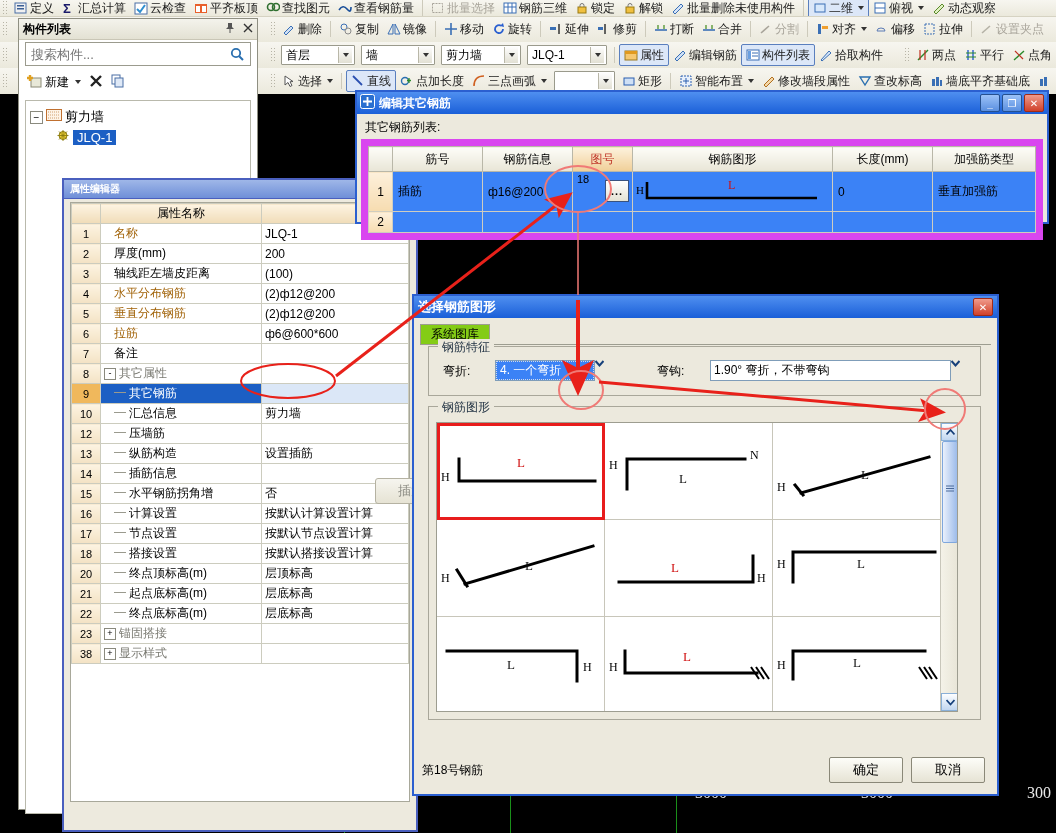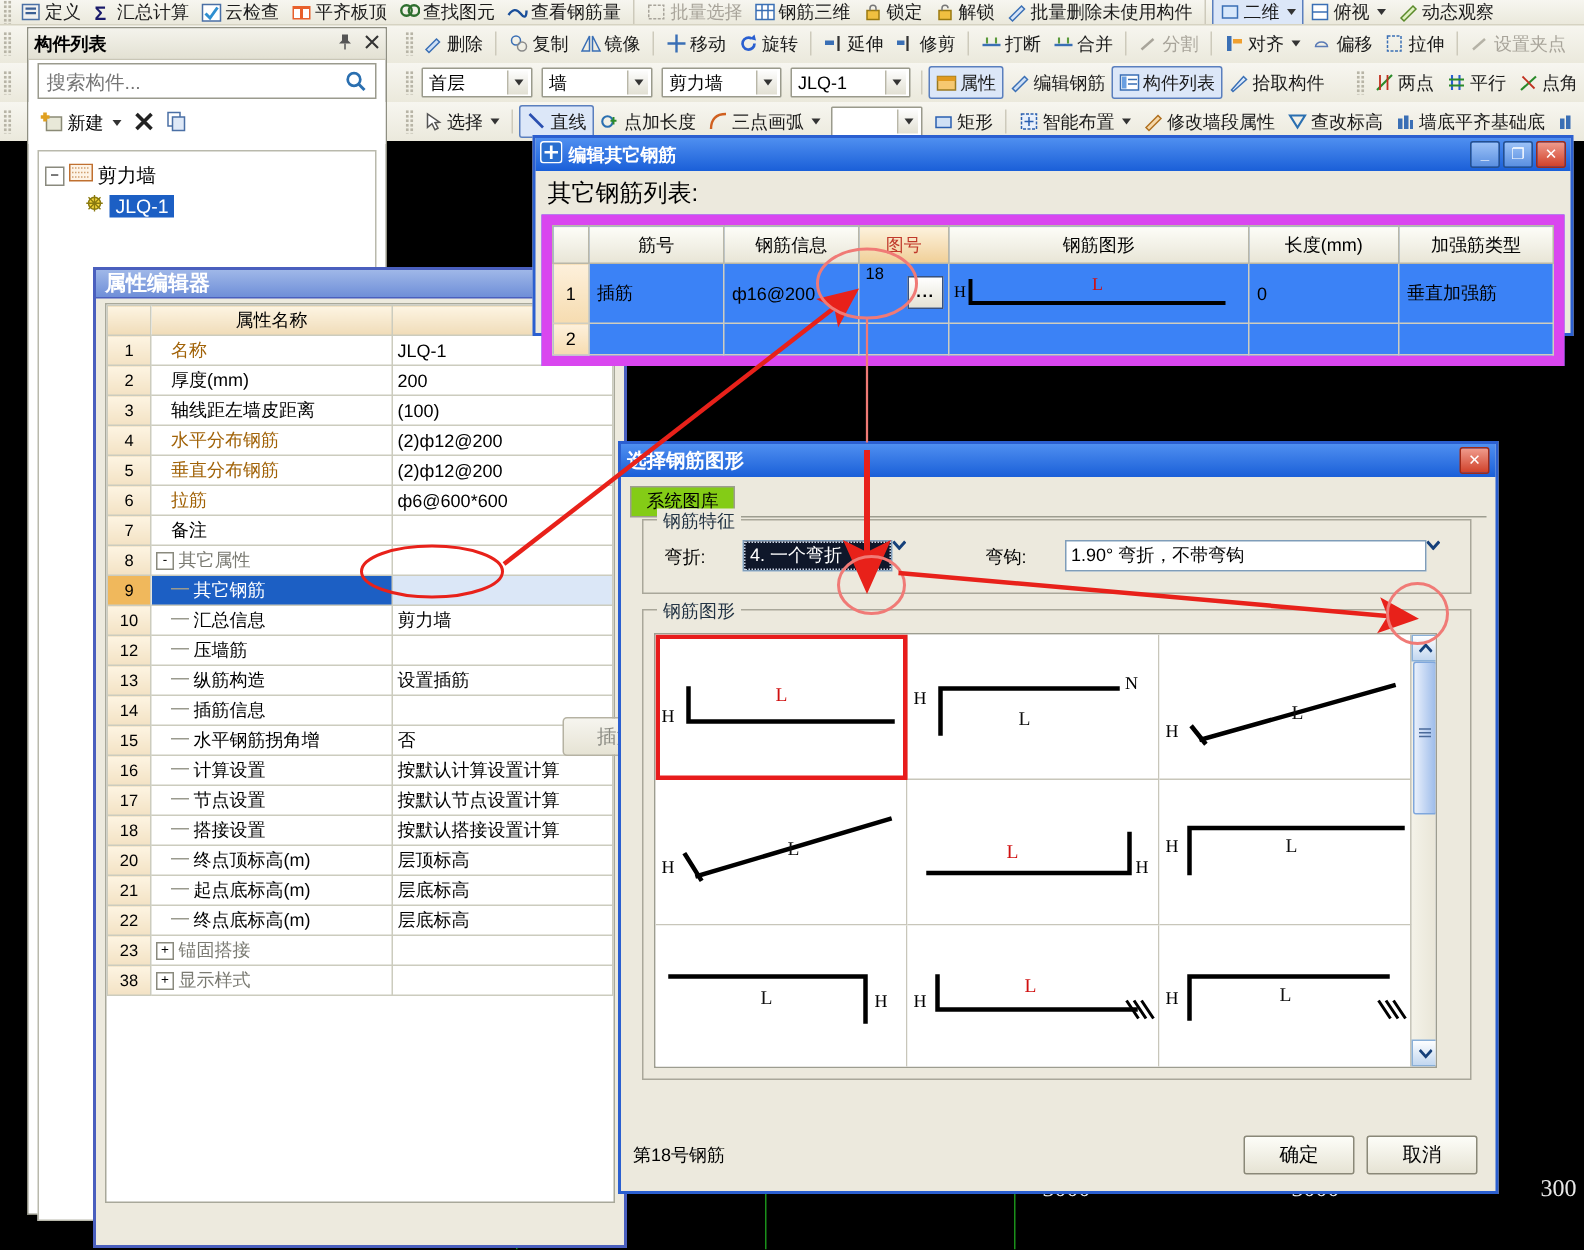--- a/index.html
+++ b/index.html
@@ -51,21 +51,21 @@
     background:#fff;padding:6px 4px;font-size:13px;}
   .treerow{display:flex;align-items:center;gap:3px;height:20px;}
   .expander{width:11px;height:11px;border:1px solid #8a8a7e;background:#fff;
     display:flex;align-items:center;justify-content:center;font-size:10px;line-height:9px;flex:none;}
   .selnode{background:#1c5fc4;color:#fff;padding:0 4px;}
 
   
   #propwin{position:absolute;left:62px;top:178px;width:352px;height:650px;
     background:#edeade;border:2px solid #4a5fbe;z-index:8;}
   #propwin-title{height:18px;background:linear-gradient(#9fb7e8,#6f8fd8);
-    color:#fff;font-weight:bold;font-size:14px;display:flex;align-items:center;padding:0 6px;
+    color:#fff;font-weight:bold;font-size:10px;display:flex;align-items:center;padding:0 6px;
     border-bottom:1px solid #4a5fbe;}
   #proptable{position:absolute;left:6px;top:22px;width:338px;height:598px;
     background:#fff;border:1px solid #a8a89a;overflow:hidden;}
   table.props{border-collapse:collapse;width:100%;font-size:12px;table-layout:fixed;}
   table.props th,table.props td{border:1px solid #ccccbe;height:19px;padding:0 3px;
     font-weight:normal;overflow:hidden;white-space:nowrap;}
   table.props th{background:linear-gradient(#fdf4e2,#f0dcb8);text-align:center;}
   table.props th.valhdr{color:#c0392b;text-align:right;padding-right:10px;}
   .c-num{width:22px;background:linear-gradient(#fdf4e2,#f3e2c4);text-align:center;font-size:11px;}
   .c-name{width:154px;}
@@ -87,21 +87,21 @@
   
   #dlg1{position:absolute;left:355px;top:90px;width:690px;height:130px;
     border:2px solid #2b5fd0;background:#ece9dd;z-index:12;}
   #dlg1-title{height:22px;background:linear-gradient(#4f8ff0,#1a5fd8);
     display:flex;align-items:center;padding:0 3px;color:#fff;font-weight:bold;font-size:12px;}
   .winbtns{margin-left:auto;display:flex;gap:2px;align-items:center;}
   .wbtn{width:18px;height:16px;background:linear-gradient(#9cc2f7,#5a8fe0);
     border:1px solid #25508f;border-radius:2px;display:flex;align-items:center;
     justify-content:center;color:#fff;font-size:10px;font-weight:bold;}
   .wbtn.close{background:linear-gradient(#f09b8c,#d0412a);border-color:#a02a18;}
-  #dlg1-label{padding:5px 20px 3px 8px;font-size:16px;}
+  #dlg1-label{padding:5px 20px 3px 8px;font-size:12px;}
   #dlg1-grid{margin:0 4px;border:7px solid #d946ef;background:#3b82f6;}
   table.rebar{border-collapse:collapse;width:100%;font-size:12px;table-layout:fixed;}
   table.rebar th{background:linear-gradient(#fdfdf8,#e8e5d6);border:1px solid #b9b7a8;
     height:22px;font-weight:normal;}
   table.rebar th.hl{background:linear-gradient(#fdf2dd,#f0cf97);color:#c0392b;}
   table.rebar td{border:1px solid #cfcdc0;height:38px;padding:0 5px;vertical-align:middle;}
   td.rn{background:linear-gradient(#fdf0db,#f6dcb0);text-align:center;width:24px;}
   .dots-btn{width:22px;height:20px;border:1px solid #39527f;background:linear-gradient(#ffffff,#e4e2d4);
     display:inline-flex;align-items:center;justify-content:center;font-weight:bold;
     letter-spacing:1px;font-size:11px;line-height:8px;vertical-align:middle;}
@@ -116,21 +116,21 @@
     border:1px solid #9d9d90;border-bottom:none;font-size:12px;display:flex;align-items:center;}
   .tab.active{background:#84cc16;font-weight:normal;}
   .grp{position:absolute;border:1px solid #a9a79a;}
   .grp-lbl{position:absolute;top:-8px;left:9px;background:#ece9dd;padding:0 4px;font-size:12px;color:#234;}
   #grpFeat{left:14px;top:50px;width:551px;height:48px;}
   #grpShape{left:14px;top:110px;width:551px;height:312px;}
   .fld-lbl{position:absolute;font-size:12px;}
   .selbox{position:absolute;height:19px;border:1px solid #7f9db9;background:#fff;
     display:flex;align-items:center;font-size:12px;}
   .selbox .txt{flex:1;padding:0 3px;overflow:hidden;white-space:nowrap;}
-  .selbox .txt.hi{background:#0f172a;color:#fff;border:1px dotted #cfd8e8;}
+  .selbox .txt.hi{background:#3b82f6;color:#fff;border:1px dotted #cfd8e8;}
   .arw svg{display:block;}
   #gallery{position:absolute;left:22px;top:126px;width:520px;height:288px;
     background:#fff;border:1px solid #9d9d90;overflow:hidden;}
   #gridshapes{display:grid;grid-template-columns:repeat(3,1fr);width:504px;}
   .cell{height:96px;border-right:1px solid #c8c6ba;border-bottom:1px solid #c8c6ba;
     position:relative;background:#fff;}
   .cell svg{position:absolute;left:0;top:0;}
   .cell.selected{outline:3px solid #e81c1c;outline-offset:-3px;z-index:3;}
   #gscroll{position:absolute;right:0;top:0;width:16px;height:100%;
     background:linear-gradient(90deg,#f4f2e8,#e9e6d8);border-left:1px solid #c8c6ba;}

